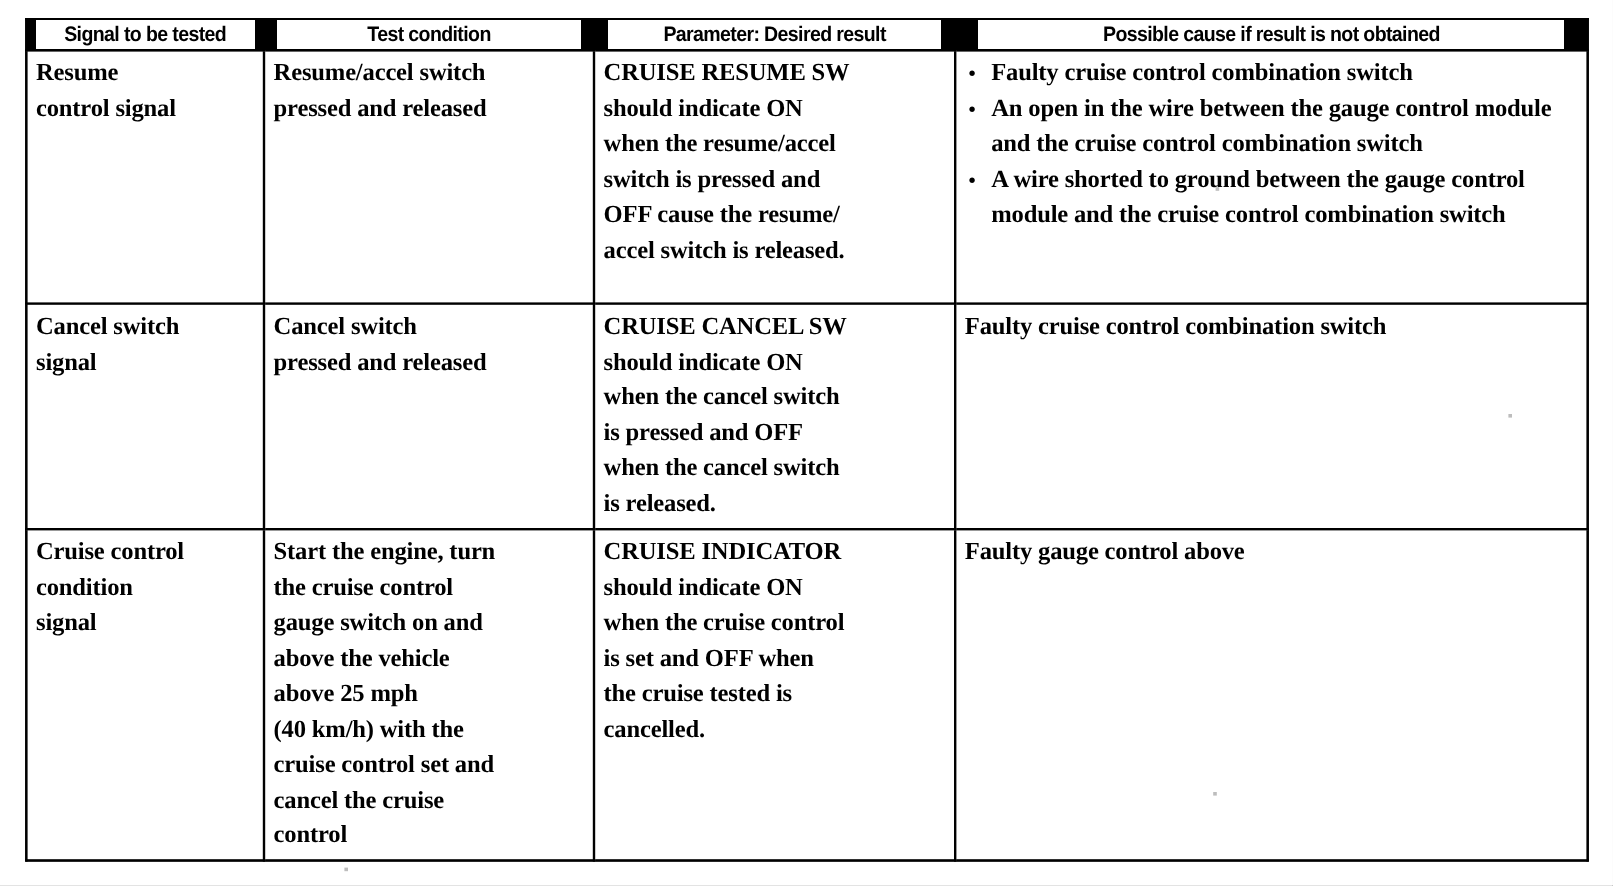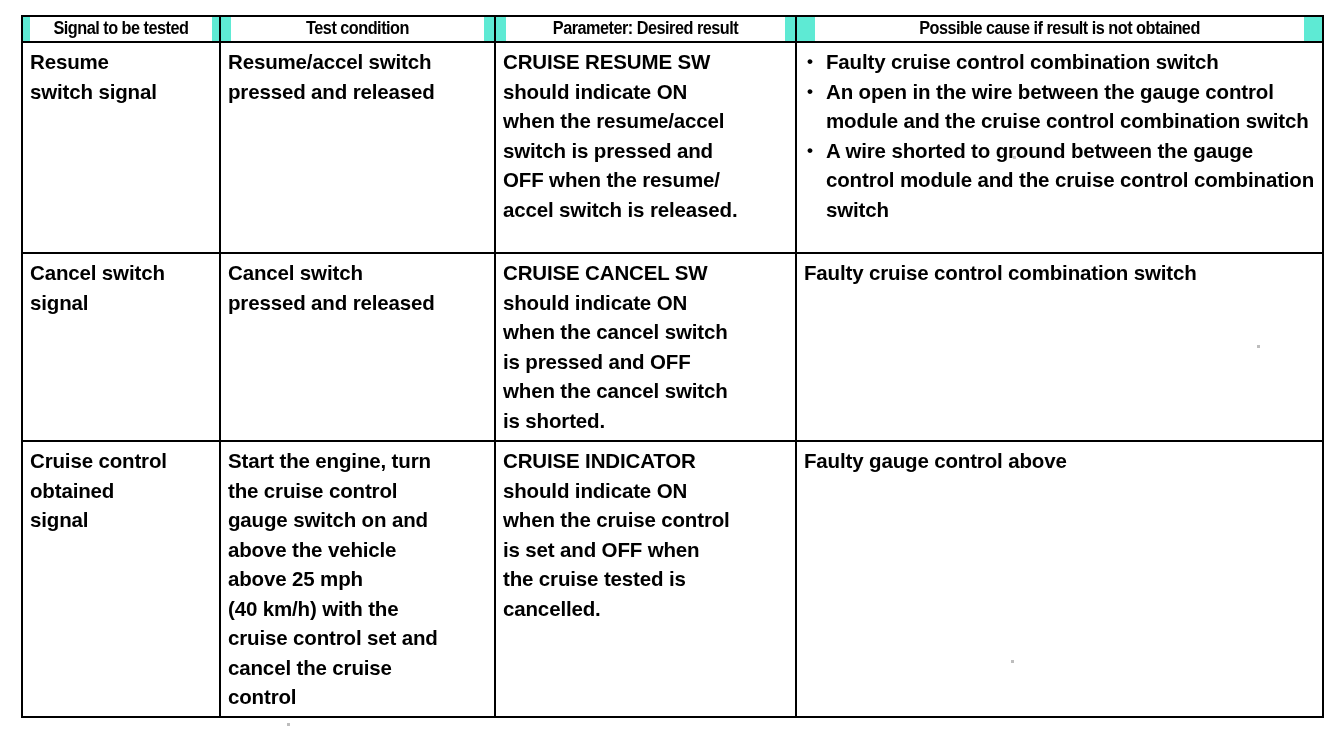--- a/index.html
+++ b/index.html
@@ -24,21 +24,21 @@
   }
 
   
   .diag-table {
     position: absolute;
     left: 21px;
     top: 15px;
     width: 1301px;
     border-collapse: collapse;
     table-layout: fixed;
-    background: #5eead4;
+    background: #000000;
   }
 
   .diag-table col.c1 { width: 198px; }
   .diag-table col.c2 { width: 275px; }
   .diag-table col.c3 { width: 301px; }
   .diag-table col.c4 { width: 527px; }
 
   .diag-table th,
   .diag-table td {
     border: 2px solid #000000;
@@ -60,20 +60,21 @@
     transform-origin: center center;
     white-space: nowrap;
   }
 
   
   tbody td {
     font-size: 20.5px;
     font-weight: bold;
     line-height: 29.5px;
     letter-spacing: -0.15px;
+    font-family: Liberation Serif, serif;
   }
 
   tbody td.cell-text {
     padding-top: 4px;
   }
 
   .cell-text p {
     margin: 0;
   }
 
@@ -127,32 +128,32 @@
         <th>Test condition</th>
         <th>Parameter: Desired result</th>
         <th>Possible cause if result is not obtained</th>
       </tr>
     </thead>
     <tbody>
 
       <tr class="row-1">
         <td class="cell-text">
             <p>Resume</p>
-            <p>switch signal</p>
+            <p>control signal</p>
           </td>
         <td class="cell-text">
             <p>Resume/accel switch</p>
             <p>pressed and released</p>
           </td>
         <td class="cell-text">
             <p>CRUISE RESUME SW</p>
             <p>should indicate ON</p>
             <p>when the resume/accel</p>
             <p>switch is pressed and</p>
-            <p>OFF when the resume/</p>
+            <p>OFF cause the resume/</p>
             <p>accel switch is released.</p>
           </td>
         <td class="cell-text">
           <ul class="cause-list">
               <li><span class="bullet">•</span><span>Faulty cruise control combination switch</span></li>
               <li><span class="bullet">•</span><span>An open in the wire between the gauge control module and the cruise control combination switch</span></li>
               <li><span class="bullet">•</span><span>A wire shorted to ground between the gauge control module and the cruise control combination switch</span></li>
             </ul>
         </td>
       </tr>
@@ -165,31 +166,31 @@
         <td class="cell-text">
             <p>Cancel switch</p>
             <p>pressed and released</p>
           </td>
         <td class="cell-text">
             <p>CRUISE CANCEL SW</p>
             <p>should indicate ON</p>
             <p>when the cancel switch</p>
             <p>is pressed and OFF</p>
             <p>when the cancel switch</p>
-            <p>is shorted.</p>
+            <p>is released.</p>
           </td>
         <td class="cell-text">
             <p>Faulty cruise control combination switch</p>
           </td>
       </tr>
 
       <tr class="row-3">
         <td class="cell-text">
             <p>Cruise control</p>
-            <p>obtained</p>
+            <p>condition</p>
             <p>signal</p>
           </td>
         <td class="cell-text">
             <p>Start the engine, turn</p>
             <p>the cruise control</p>
             <p>gauge switch on and</p>
             <p>above the vehicle</p>
             <p>above 25 mph</p>
             <p>(40 km/h) with the</p>
             <p>cruise control set and</p>

